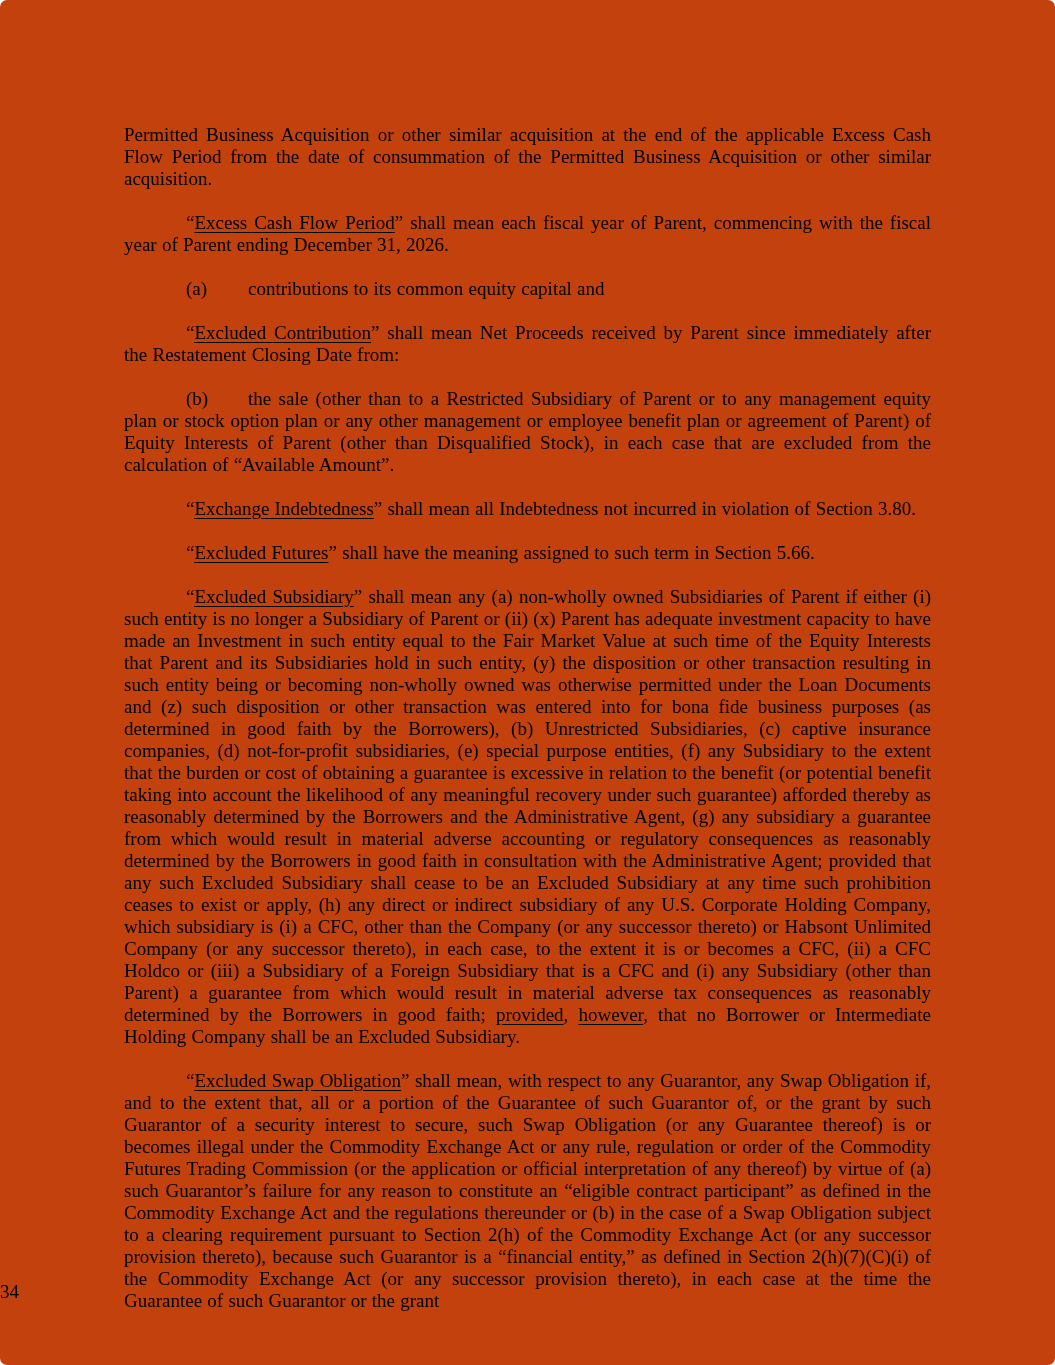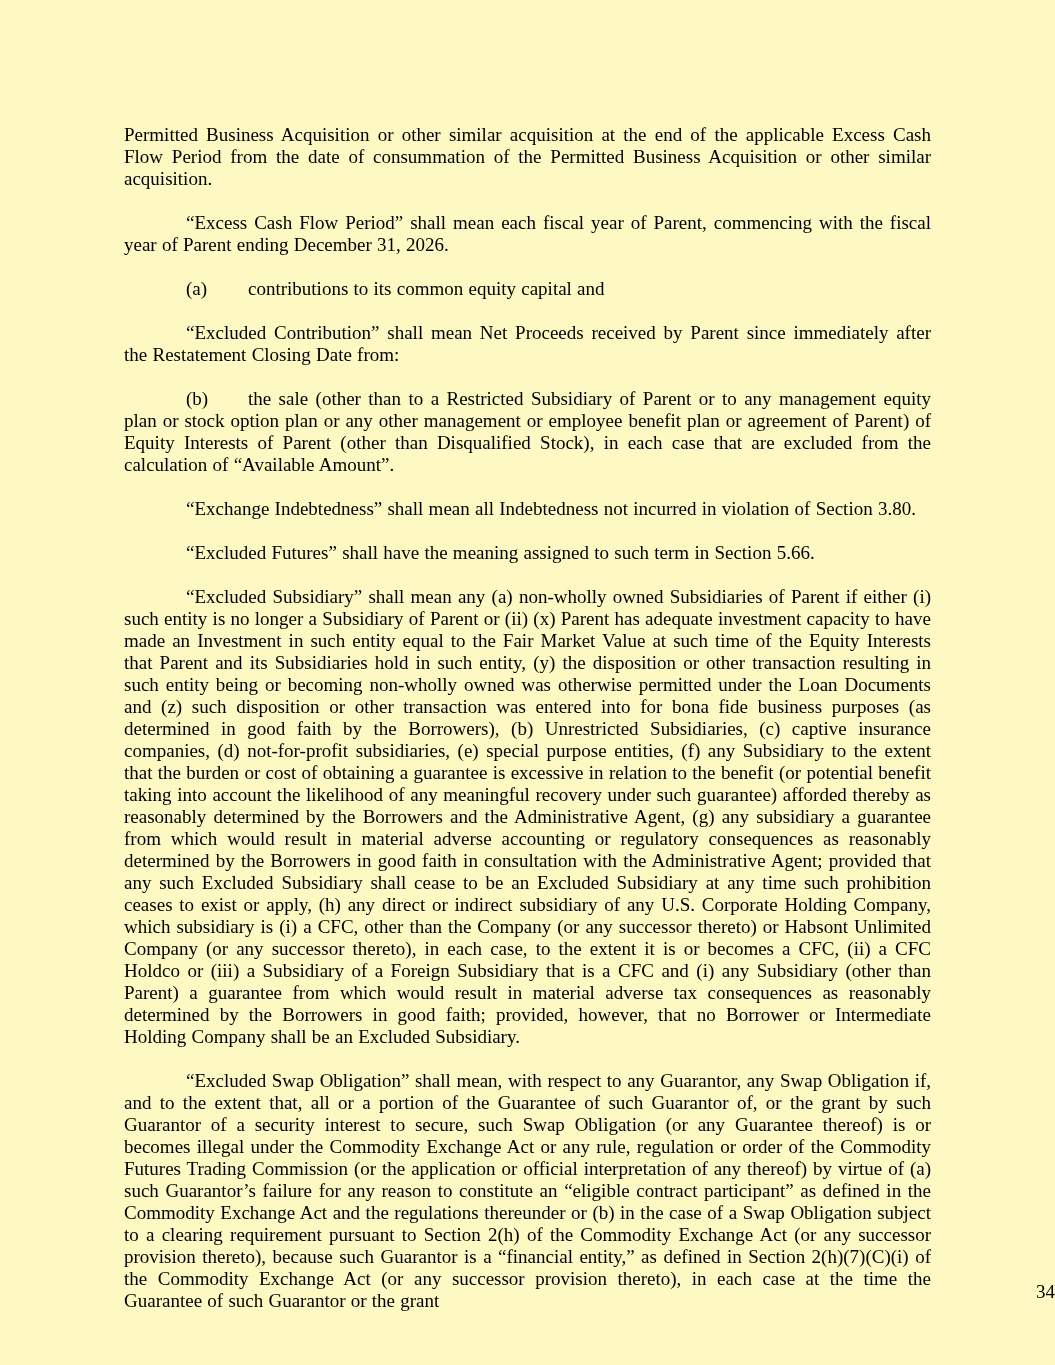--- a/index.html
+++ b/index.html
@@ -32,36 +32,37 @@
   }
   .content p.para.continuation {
     text-indent: 0;
   }
   .list-label {
     display: inline-block;
     width: 62px;
     text-indent: 0;
   }
   .u {
+    text-decoration: underline;
     text-underline-offset: 3px;
   }
   .footer {
     position: absolute;
     top: 1281px;
     left: 0;
     width: 100%;
-    text-align: right;
+    text-align: left;
     font-size: 19px;
     line-height: 22px;
   }
 </style>
 </head>
 <body style="background: rgb(255, 255, 255);">
 
-<div class="page" style="background: #fef9c3; color: rgb(0, 0, 0);">
+<div class="page" style="background: #c2410c; color: rgb(0, 0, 0); border-radius: 7px;">
   <div class="content">
       <p class="para continuation"><span>Permitted Business Acquisition or other similar acquisition at the end of the applicable Excess Cash Flow Period from the date of consummation of the Permitted Business Acquisition or other similar acquisition.</span></p>
       <p class="para indent"><span>“</span><span class="u">Excess Cash Flow Period</span><span>” shall mean each fiscal year of Parent, commencing with the fiscal year of Parent ending December 31, 2026.</span></p>
       <p class="para list"><span class="list-label">(a)</span><span>contributions to its common equity capital and</span></p>
       <p class="para indent"><span>“</span><span class="u">Excluded Contribution</span><span>” shall mean Net Proceeds received by Parent since immediately after the Restatement Closing Date from:</span></p>
       <p class="para list"><span class="list-label">(b)</span><span>the sale (other than to a Restricted Subsidiary of Parent or to any management equity plan or stock option plan or any other management or employee benefit plan or agreement of Parent) of Equity Interests of Parent (other than Disqualified Stock), in each case that are excluded from the calculation of “Available Amount”.</span></p>
       <p class="para indent"><span>“</span><span class="u">Exchange Indebtedness</span><span>” shall mean all Indebtedness not incurred in violation of Section 3.80.</span></p>
       <p class="para indent"><span>“</span><span class="u">Excluded Futures</span><span>” shall have the meaning assigned to such term in Section 5.66.</span></p>
       <p class="para indent"><span>“</span><span class="u">Excluded Subsidiary</span><span>” shall mean any (a) non-wholly owned Subsidiaries of Parent if either (i) such entity is no longer a Subsidiary of Parent or (ii) (x) Parent has adequate investment capacity to have made an Investment in such entity equal to the Fair Market Value at such time of the Equity Interests that Parent and its Subsidiaries hold in such entity, (y) the disposition or other transaction resulting in such entity being or becoming non-wholly owned was otherwise permitted under the Loan Documents and (z) such disposition or other transaction was entered into for bona fide business purposes (as determined in good faith by the Borrowers), (b) Unrestricted Subsidiaries, (c) captive insurance companies, (d) not-for-profit subsidiaries, (e) special purpose entities, (f) any Subsidiary to the extent that the burden or cost of obtaining a guarantee is excessive in relation to the benefit (or potential benefit taking into account the likelihood of any meaningful recovery under such guarantee) afforded thereby as reasonably determined by the Borrowers and the Administrative Agent, (g) any subsidiary a guarantee from which would result in material adverse accounting or regulatory consequences as reasonably determined by the Borrowers in good faith in consultation with the Administrative Agent; provided that any such Excluded Subsidiary shall cease to be an Excluded Subsidiary at any time such prohibition ceases to exist or apply, (h) any direct or indirect subsidiary of any U.S. Corporate Holding Company, which subsidiary is (i) a CFC, other than the Company (or any successor thereto) or Habsont Unlimited Company (or any successor thereto), in each case, to the extent it is or becomes a CFC,  (ii) a CFC Holdco or (iii) a Subsidiary of a Foreign Subsidiary that is a CFC and (i) any Subsidiary (other than Parent) a guarantee from which would result in material adverse tax consequences as reasonably determined by the Borrowers in good faith; </span><span class="u">provided</span><span>, </span><span class="u">however</span><span>, that no Borrower or Intermediate Holding Company shall be an Excluded Subsidiary.</span></p>
       <p class="para indent"><span>“</span><span class="u">Excluded Swap Obligation</span><span>” shall mean, with respect to any Guarantor, any Swap Obligation if, and to the extent that, all or a portion of the Guarantee of such Guarantor of, or the grant by such Guarantor of a security interest to secure, such Swap Obligation (or any Guarantee thereof) is or becomes illegal under the Commodity Exchange Act or any rule, regulation or order of the Commodity Futures Trading Commission (or the application or official interpretation of any thereof) by virtue of (a) such Guarantor’s failure for any reason to constitute an “eligible contract participant” as defined in the Commodity Exchange Act and the regulations thereunder or (b) in the case of a Swap Obligation subject to a clearing requirement pursuant to Section 2(h) of the Commodity Exchange Act (or any successor provision thereto), because such Guarantor is a “financial entity,” as defined in Section 2(h)(7)(C)(i) of the Commodity Exchange Act (or any successor provision thereto), in each case at the time the Guarantee of such Guarantor or the grant</span></p>

